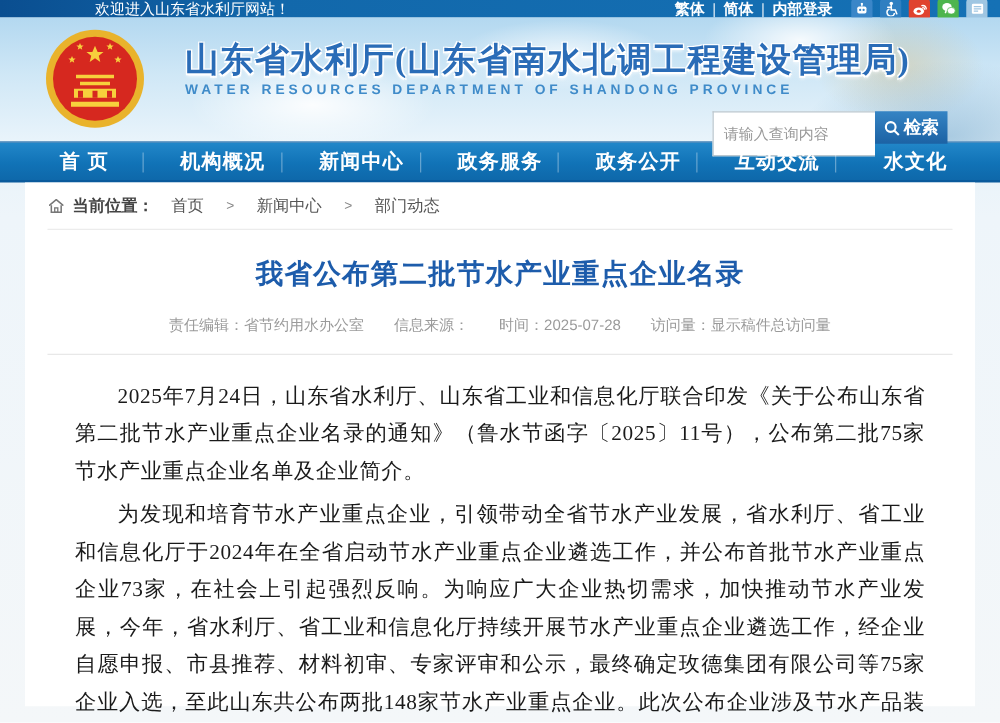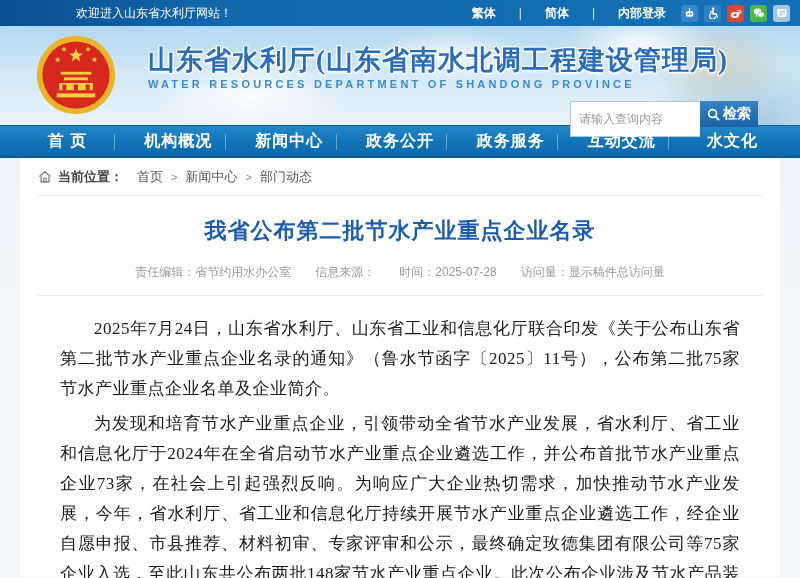--- a/index.html
+++ b/index.html
@@ -4,29 +4,29 @@
 <style>
   * { margin:0; padding:0; box-sizing:border-box; }
   html,body { width:800px; height:578px; overflow:hidden; }
   body {
     font-family:"Liberation Sans", sans-serif;
     background:linear-gradient(180deg,#dcedf8 0%,#eef5fa 30%,#f4f7f9 100%);
   }
 
   
   .topbar {
-    height:26px;
+    height:14px;
     background:linear-gradient(90deg,#0a4e90 0%,#1268ab 28%,#1571b5 100%);
     color:#fff; font-size:12px;
     display:flex; align-items:center; justify-content:space-between;
     padding:0 10px 0 76px;
   }
   .topbar a { color:#fff; text-decoration:none; }
   .topbar .right { display:flex; align-items:center; gap:7px; }
-  .topbar .langs { display:flex; align-items:center; gap:23px; margin-right:8px; font-weight:bold; }
+  .topbar .langs { display:flex; align-items:center; gap:6px; margin-right:8px; font-weight:bold; }
   .topbar .pipe { opacity:.85; font-weight:normal; }
   .appicon {
     width:17px; height:17px; border-radius:3px;
     display:inline-flex; align-items:center; justify-content:center;
     color:#fff; font-size:12px; line-height:1; cursor:pointer;
   }
   .appicon svg { display:block; }
 
   
   .header {
@@ -204,36 +204,36 @@
       </svg>
       <span>检索</span>
     </button>
   </div>
 </div>
 
 <div class="nav" id="main-nav">
     <div class="nav-item">首 页</div>
     <div class="nav-item">机构概况</div>
     <div class="nav-item">新闻中心</div>
+    <div class="nav-item">政务服务</div>
     <div class="nav-item">政务公开</div>
-    <div class="nav-item">政务服务</div>
     <div class="nav-item">互动交流</div>
     <div class="nav-item">水文化</div>
   </div>
 
 <div class="content">
 
   <div class="breadcrumb">
     <svg width="14" height="14" viewBox="0 0 16 16">
       <path d="M2 7 L8 2 L14 7" fill="none" stroke="#777" stroke-width="1.4" stroke-linecap="round" stroke-linejoin="round"></path>
       <path d="M3.5 7 V13.5 H12.5 V7" fill="none" stroke="#777" stroke-width="1.4"></path>
       <rect x="6.6" y="9.5" width="2.8" height="4" fill="none" stroke="#777" stroke-width="1.2"></rect>
     </svg>
     <span class="label">当前位置：</span>
-    <span id="crumb-items" style="display:flex;align-items:center;gap:6px;">
+    <span id="crumb-items" style="display:flex;align-items:center;gap:16px;">
         <a>首页</a>
         <span class="sep">&gt;</span>
         <a>新闻中心</a>
         <span class="sep">&gt;</span>
         <a>部门动态</a>
       </span>
   </div>
   <hr class="hr1">
 
   <div class="article-title">我省公布第二批节水产业重点企业名录</div>

